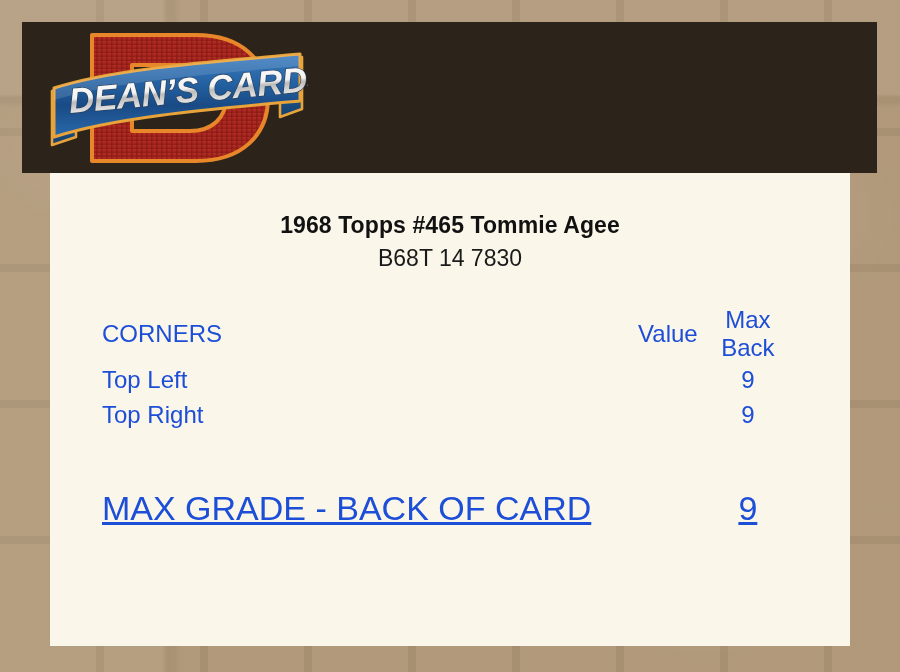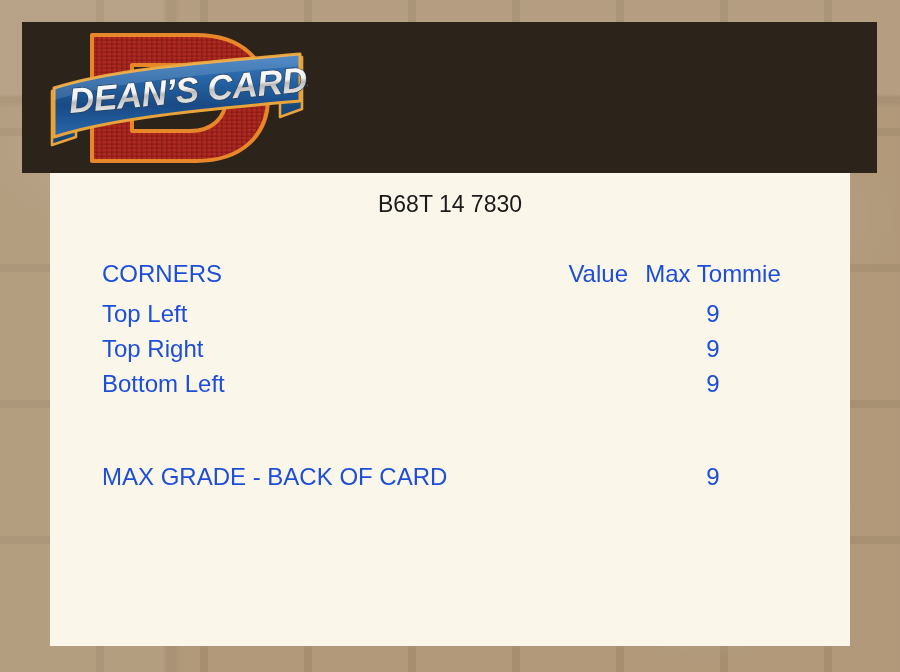--- a/index.html
+++ b/index.html
@@ -96,21 +96,21 @@
   #card-heading {
     text-align: center;
     margin-top: 39px;
     font-size: 23px;
     font-weight: bold;
     color: #111111;
     letter-spacing: 0.1px;
   }
   #card-subheading {
     text-align: center;
-    margin-top: 18px;
+    margin-top: 6px;
     font-size: 23px;
     font-weight: 400;
     color: #1a1a1a;
   }
 
   
   #stats-table {
     margin: 34px auto 0 auto;
     width: 696px;
     border-collapse: collapse;
@@ -136,24 +136,25 @@
     font-size: 24px;
     height: 35px;
     vertical-align: middle;
     margin-left: 24px;
   }
   .data-row .col-label { padding-left: 56px; }
 
   .spacer-row td { height: 56px; }
 
   .total-row td {
-    font-size: 24px;
+    font-size: 34px;
     font-weight: bold;
     height: 40px;
     vertical-align: middle;
+    text-decoration: underline;
   }
   .total-row .col-label { padding-left: 6px; white-space: nowrap; }
 </style>
 </head>
 <body>
 
 <div id="backdrop"></div>
 
 <div id="header-bar">
 
@@ -201,51 +202,47 @@
       </g>
 
       <text x="24" y="88" transform="rotate(-5.2 24 88)" font-family="'Liberation Sans', sans-serif" font-size="35" font-weight="bold" font-style="italic" letter-spacing="-0.4" fill="url(#silver)" stroke="#2b3f55" stroke-width="1.3" paint-order="stroke">DEAN’S CARDS</text>
     </svg>
   </div>
 
 </div>
 
 <div id="content-panel">
 
+  <div id="card-heading">1968 Topps #465 Tommie Agee</div>
   <div id="card-subheading">B68T 14 7830</div>
 
   <table id="stats-table">
     <colgroup>
       <col class="col-label">
         <col class="col-value">
         <col class="col-max">
     </colgroup>
     <thead>
       <tr class="head-row">
         <th class="col-label">CORNERS</th>
         <th class="col-value">Value</th>
-        <th class="col-max">Max Tommie</th>
+        <th class="col-max">Max Back</th>
       </tr>
     </thead>
     <tbody>
       <tr class="data-row">
         <td class="col-label">Top Left</td>
         <td class="col-value"></td>
         <td class="col-max">9</td>
       </tr>
       <tr class="data-row">
         <td class="col-label">Top Right</td>
         <td class="col-value"></td>
         <td class="col-max">9</td>
       </tr>
-      <tr class="data-row">
-        <td class="col-label">Bottom Left</td>
-        <td class="col-value"></td>
-        <td class="col-max">9</td>
-      </tr>
 
       <tr class="spacer-row">
         <td></td>
           <td></td>
           <td></td>
       </tr>
 
       <tr class="total-row">
         <td class="col-label">MAX GRADE - BACK OF CARD</td>
         <td class="col-value"></td>

